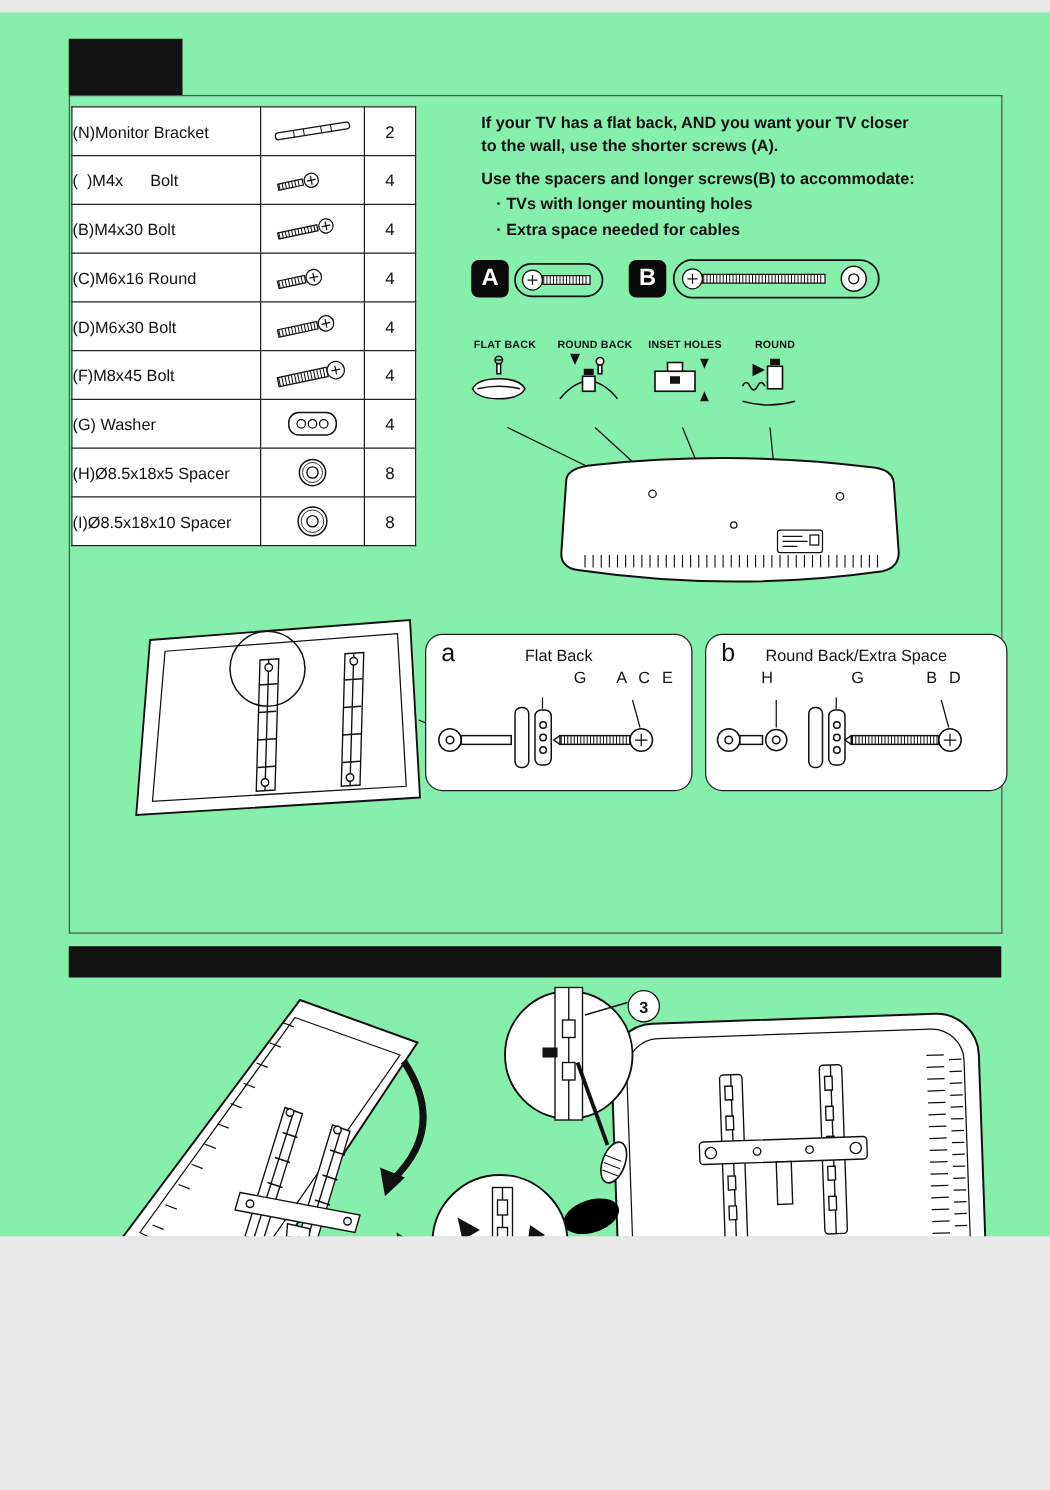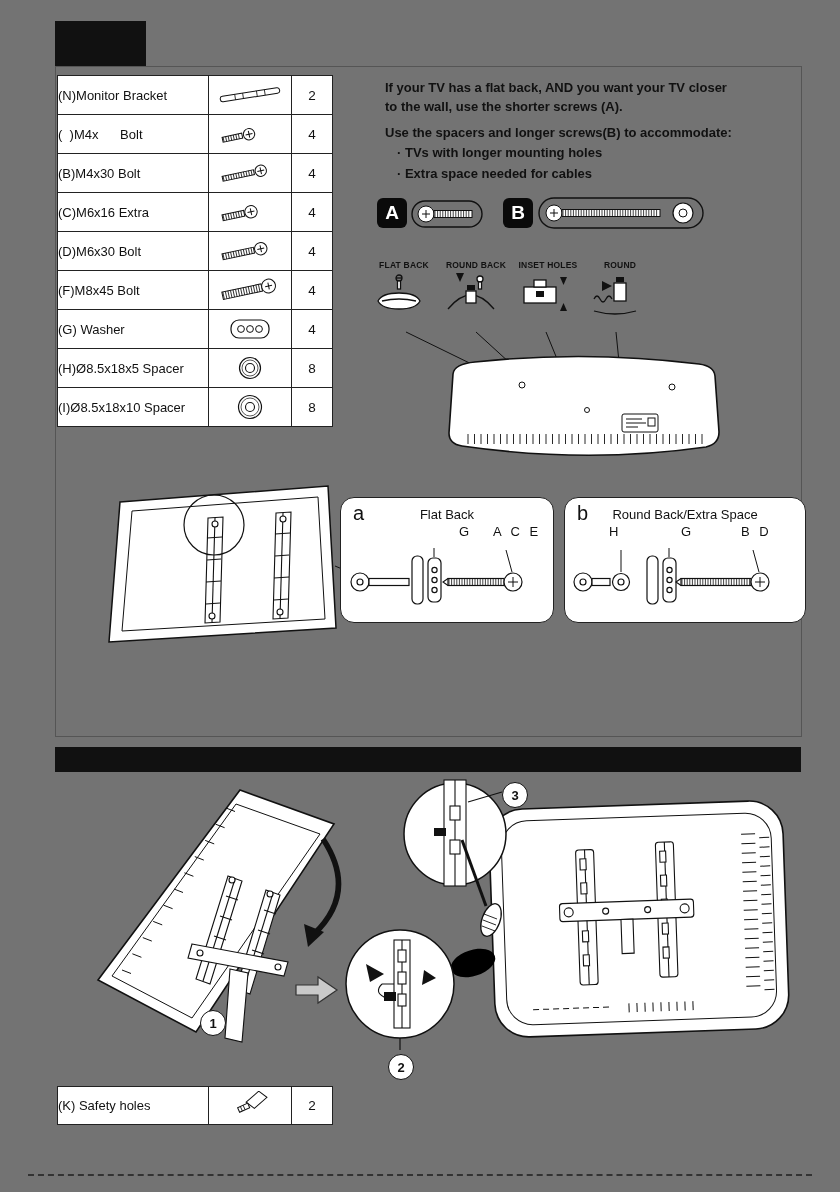--- a/index.html
+++ b/index.html
@@ -1,16 +1,16 @@
 <!DOCTYPE html>
 <html><head>
 <meta charset="utf-8">
 <style>
   html,body{margin:0;padding:0;background:#e8e8e8;}
-  #page{position:relative;width:840px;height:1192px;background:#737373;margin:0 auto;
+  #page{position:relative;width:840px;height:979px;background:#86efac;margin:10px auto;
         font-family:"Liberation Sans",sans-serif;color:#111;overflow:hidden;}
   .abs{position:absolute;}
 
   
   #hdr-block{left:55px;top:21px;width:91px;height:45px;background:#111;}
   #content-box{left:55px;top:66px;width:745px;height:669px;border:1px solid #555;}
   #divider-bar{left:55px;top:747px;width:746px;height:25px;background:#111;}
 
   
   table.parts{border-collapse:collapse;background:#fff;}
@@ -131,21 +131,21 @@
                   <line x1="37.6" y1="12.5" x2="37.6" y2="17.5" stroke="#111" stroke-width="0.8"></line>
                   <circle cx="47" cy="15" r="5.7" fill="#fff" stroke="#111"></circle>
                   <line x1="43.5" y1="15" x2="50.5" y2="15" stroke="#111"></line>
                   <line x1="47" y1="11.5" x2="47" y2="18.5" stroke="#111"></line>
                 </g>
               </svg></span></td>
       <td class="c-qty">4</td>
     </tr>
 
     <tr>
-      <td class="c-label">(C)M6x16 Extra</td>
+      <td class="c-label">(C)M6x16 Round</td>
       <td class="c-icon"><span><svg class="ico" width="72" height="30">
                 <g transform="rotate(-12 36 15)">
                   <rect x="8" y="12" width="22" height="6" fill="#fff" stroke="#111"></rect>
                   <line x1="9.0" y1="12" x2="9.0" y2="18" stroke="#111" stroke-width="0.8"></line>
                   <line x1="11.6" y1="12" x2="11.6" y2="18" stroke="#111" stroke-width="0.8"></line>
                   <line x1="14.2" y1="12" x2="14.2" y2="18" stroke="#111" stroke-width="0.8"></line>
                   <line x1="16.8" y1="12" x2="16.8" y2="18" stroke="#111" stroke-width="0.8"></line>
                   <line x1="19.4" y1="12" x2="19.4" y2="18" stroke="#111" stroke-width="0.8"></line>
                   <line x1="22.0" y1="12" x2="22.0" y2="18" stroke="#111" stroke-width="0.8"></line>
                   <line x1="24.6" y1="12" x2="24.6" y2="18" stroke="#111" stroke-width="0.8"></line>

